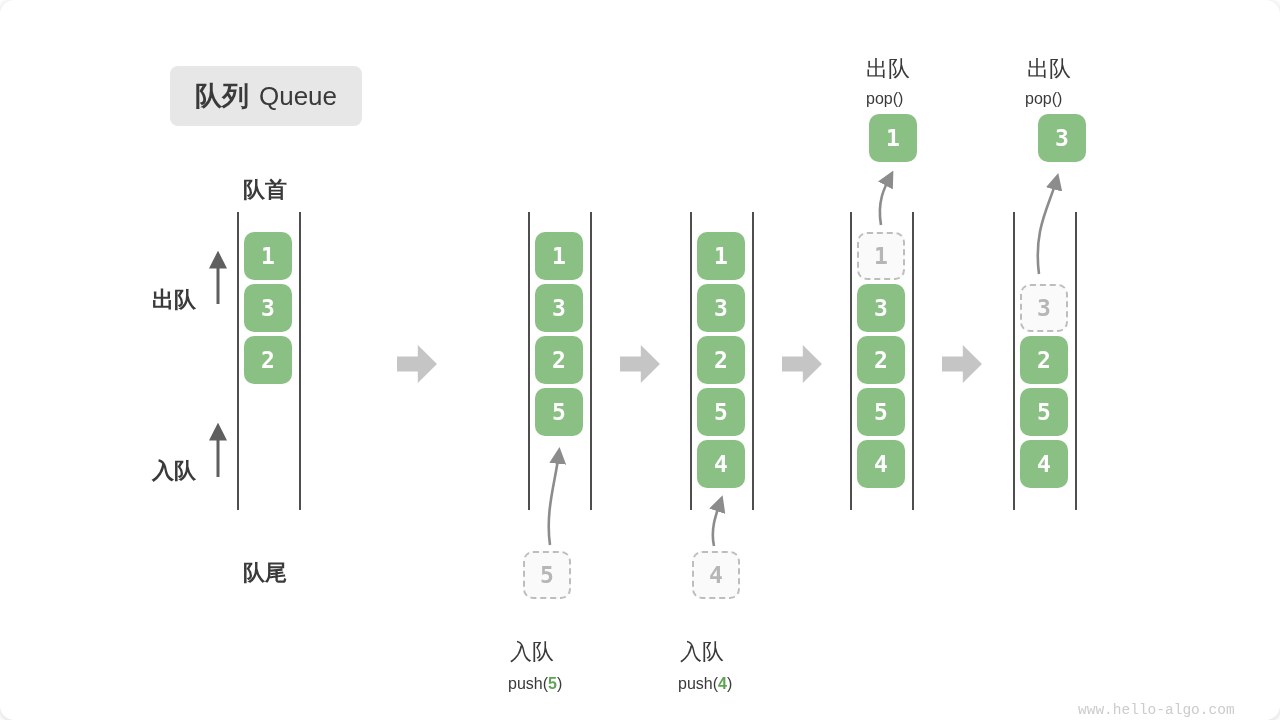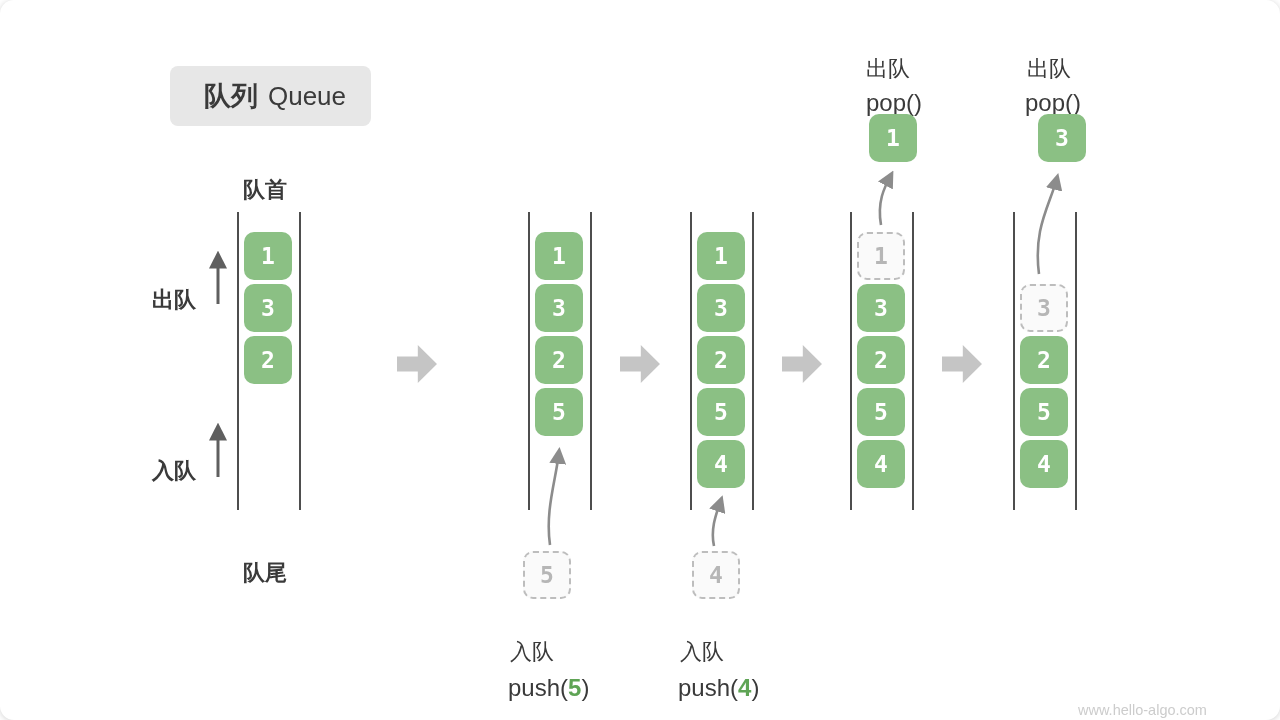--- a/index.html
+++ b/index.html
@@ -6,26 +6,26 @@
   #card{
     position:relative;width:1280px;height:720px;background:#ffffff;
     border-radius:14px;box-shadow:0 1px 6px rgba(0,0,0,0.18);
     overflow:hidden;font-family:"Liberation Sans",sans-serif;
   }
   .abs{position:absolute;white-space:nowrap;margin-top:23px;}
   .zh{font-family:"Liberation Sans",sans-serif;color:var(--text);line-height:1;}
   .zh.b{font-weight:bold;}
   .code{font-family:Liberation Sans, sans-serif;color:var(--text);line-height:1;}
   .lbl{font-size:22px;}
-  .codeline{font-size:24px;text-align:center;}
+  .codeline{font-size:16px;text-align:center;}
   .arg{color:var(--accent-green);font-weight:bold;}
 
   .title-box{
     left:170px;top:43px;width:192px;height:60px;background:var(--title-bg);
-    border-radius:8px;display:flex;align-items:center;justify-content:center;gap:10px;padding-left:9px;
+    border-radius:8px;display:flex;align-items:center;justify-content:center;gap:10px;
   }
   .title-box .zh{font-size:27px;}
   .title-box .code{font-size:26px;}
 
   .vline{position:absolute;top:212px;height:298px;width:1.5px;background:var(--line);}
 
   .box{
     position:absolute;width:48px;height:48px;border-radius:10px;box-sizing:border-box;
     display:flex;align-items:center;justify-content:center;
     font-family:"DejaVu Sans Mono","Liberation Mono",monospace;font-weight:bold;font-size:23px;
@@ -37,21 +37,21 @@
     position:absolute;width:40px;height:38px;background:var(--block-arrow);
     clip-path:polygon(0 30%,52% 30%,52% 0,100% 50%,52% 100%,52% 70%,0 70%);
   }
 
   #arrow-overlay{position:absolute;left:0;top:0;pointer-events:none;}
   .curve{stroke:var(--curve-arrow);stroke-width:2.6;fill:none;}
   .upline{stroke:var(--dark-arrow);stroke-width:3;fill:none;}
   .mk-curve{fill:var(--curve-arrow);}
   .mk-dark{fill:var(--dark-arrow);}
 
-  .watermark{font-family:Liberation Sans, sans-serif;font-size:14.5px;color:var(--watermark);line-height:1;}
+  .watermark{font-family:Liberation Mono, monospace;font-size:14.5px;color:var(--watermark);line-height:1;}
 </style>
 </head>
 <body>
 
 <div id="card">
 
   <div class="abs title-box">
     <span class="zh b">队列</span>
     <span class="code">Queue</span>
   </div>

